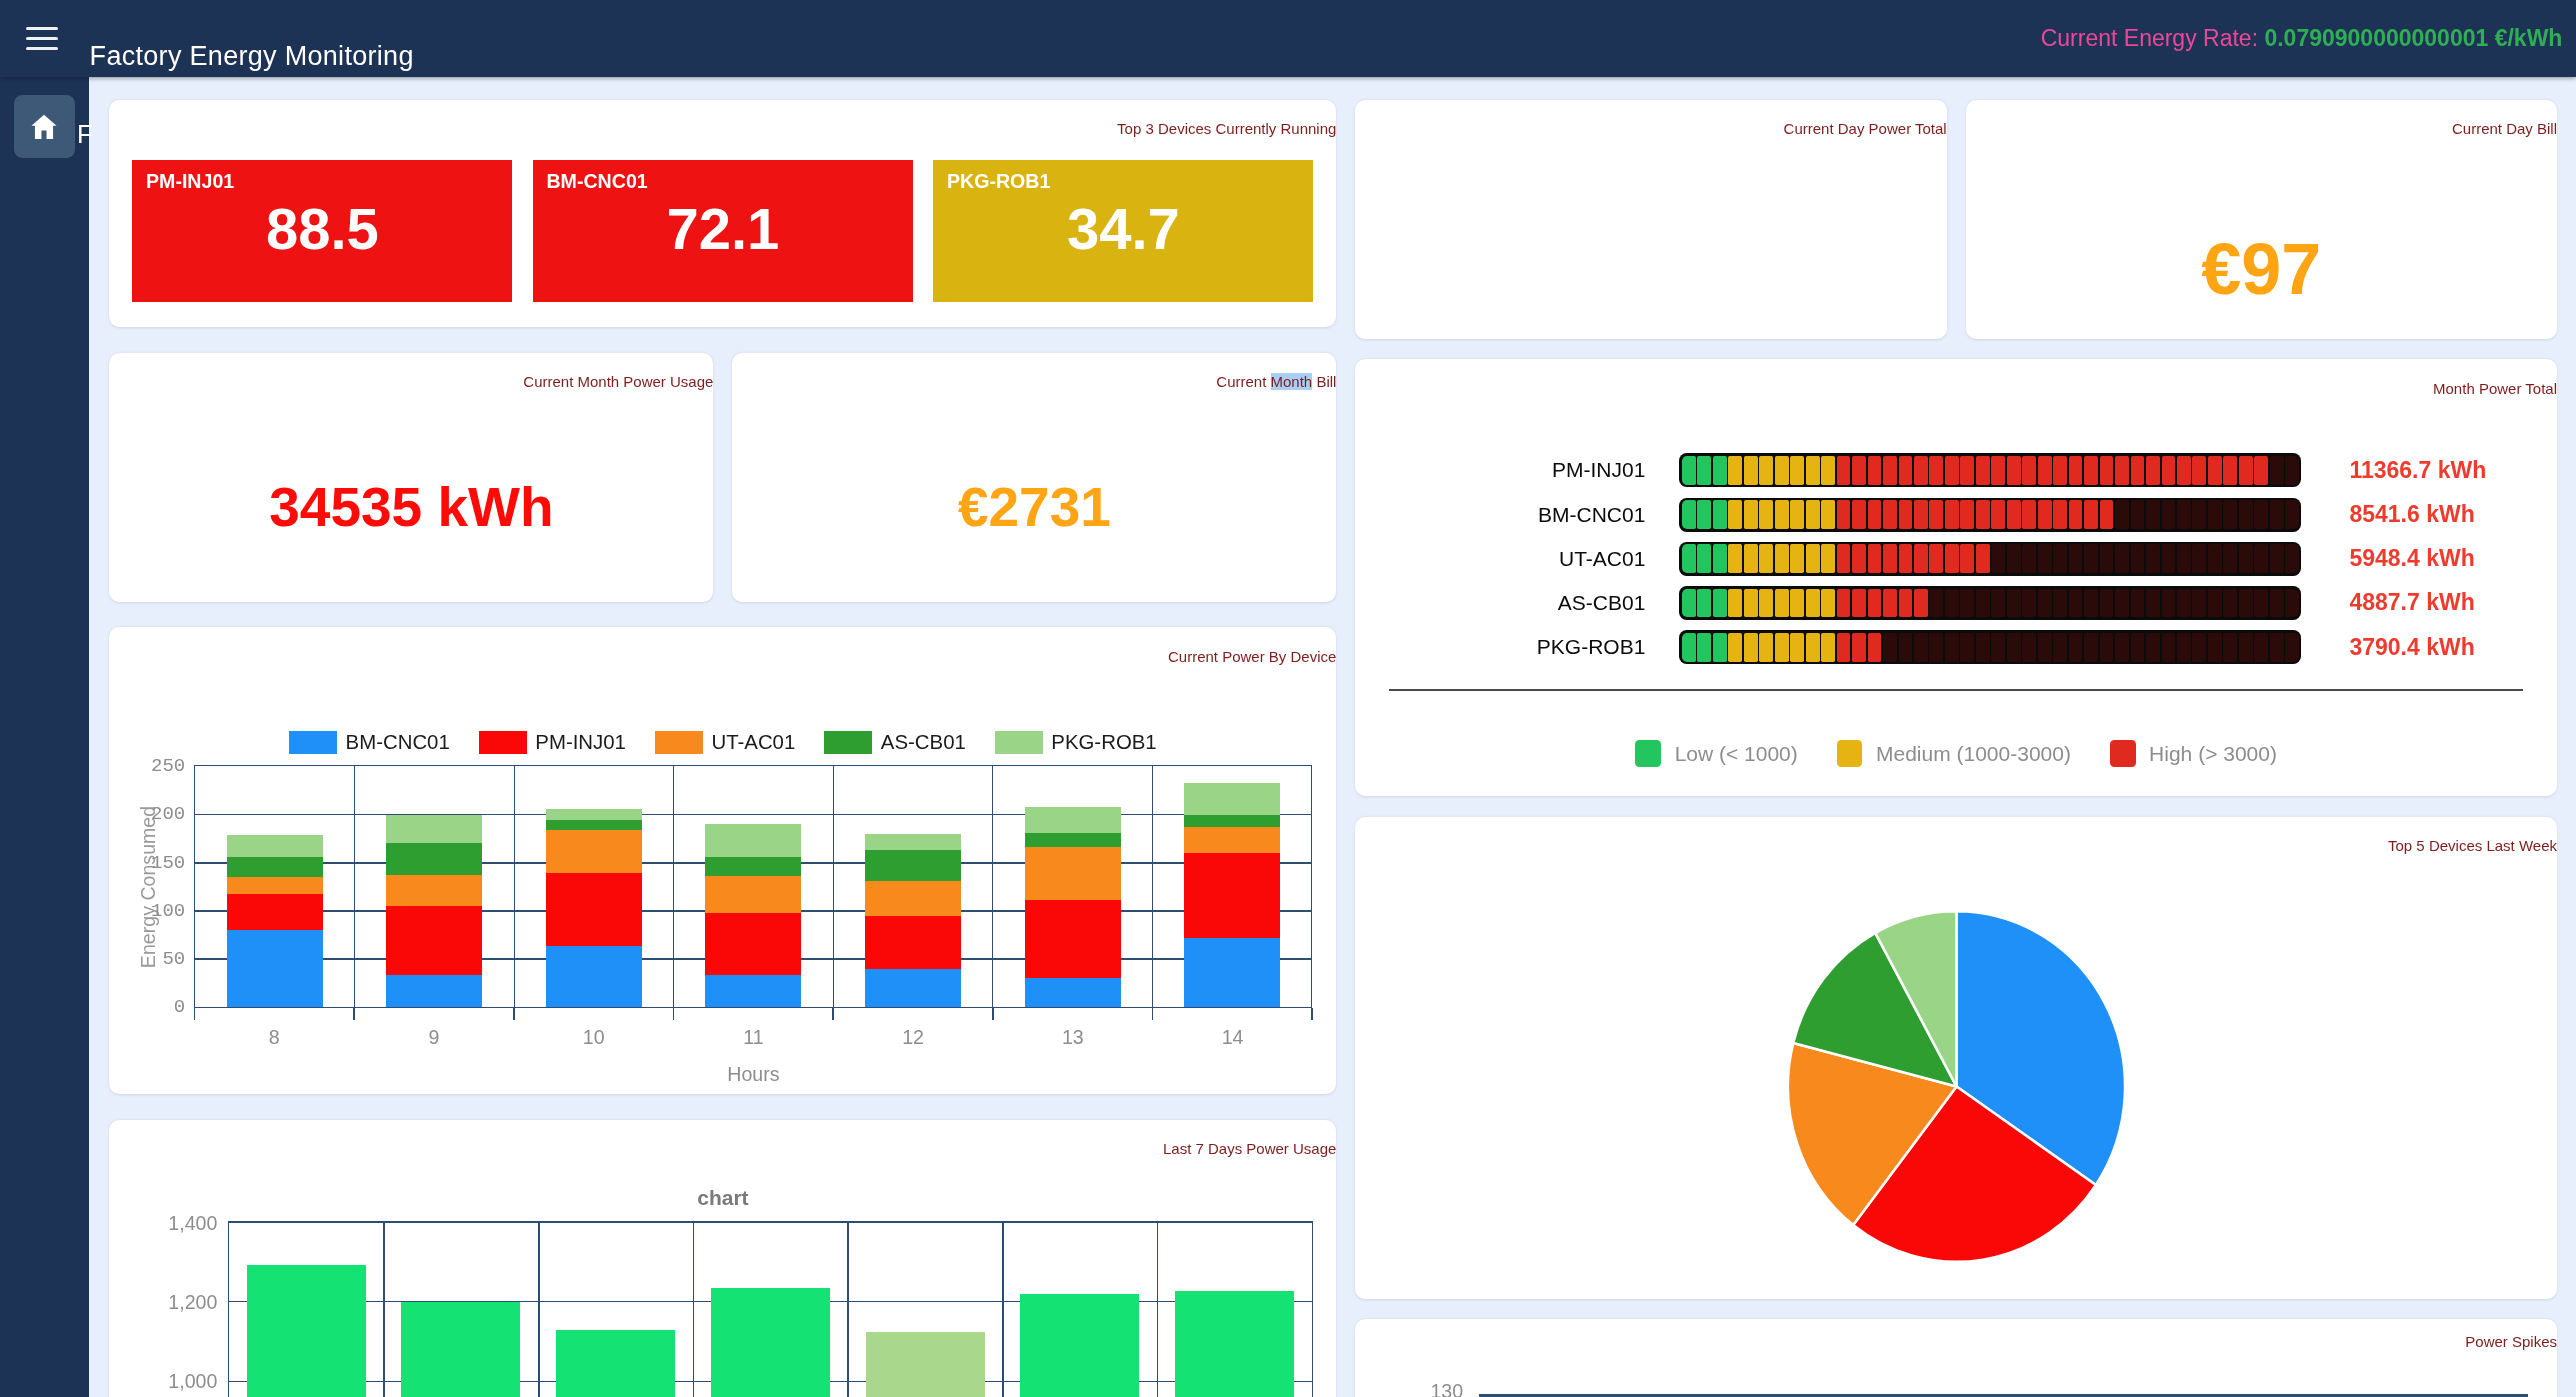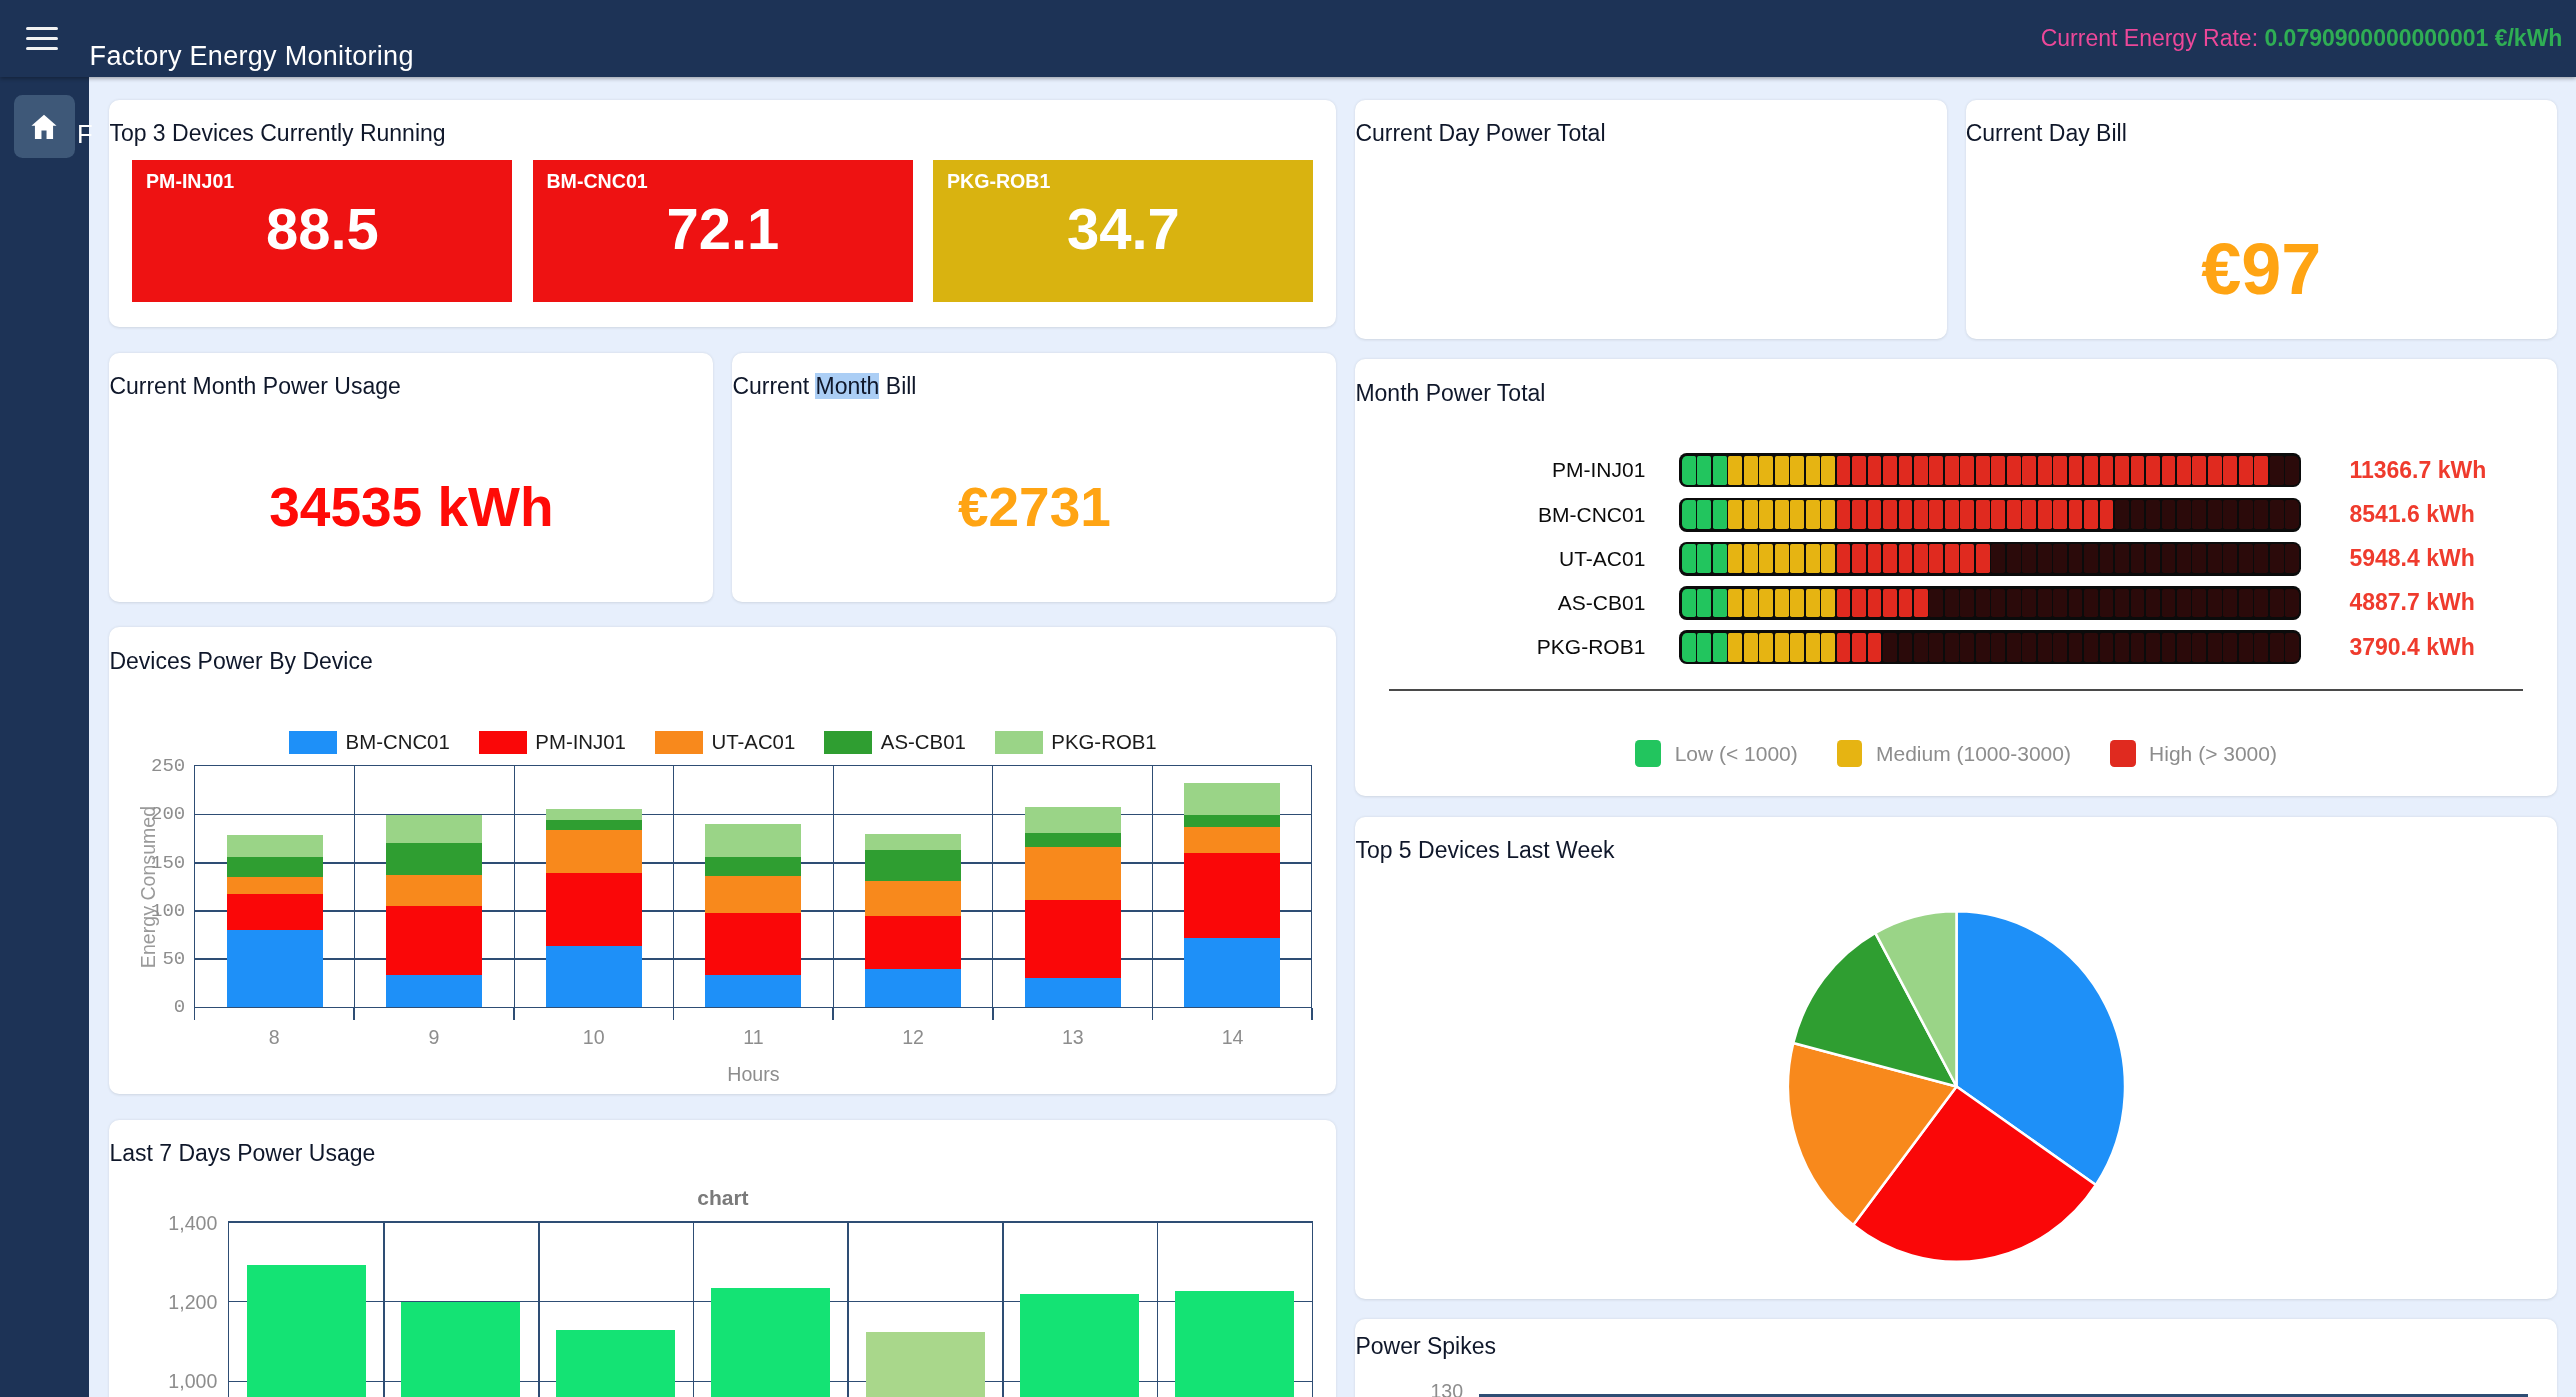--- a/index.html
+++ b/index.html
@@ -19,21 +19,21 @@
   .home-btn{position:absolute;top:18px;left:13.6px;width:61px;height:63px;background:#3e5878;
             border-radius:8.5px;display:flex;align-items:center;justify-content:center;cursor:pointer;}
   .side-partial{position:absolute;top:43px;left:77px;color:#ffffff;font-size:25.6px;}
   
   .main{position:absolute;top:77px;left:89px;width:2487px;height:1320px;box-sizing:border-box;
         padding:23px 19px 0 20.4px;display:flex;gap:19px;overflow:hidden;}
   .col-left{width:1227px;flex:0 0 1227px;display:flex;flex-direction:column;gap:25.6px;}
   .col-right{flex:1;display:flex;flex-direction:column;gap:20.4px;}
   .card{background:#ffffff;border-radius:10.2px;box-shadow:0 0.9px 2.6px rgba(60,64,67,.14);
         position:relative;box-sizing:border-box;flex-shrink:0;}
-  .card-title{text-align:left;font-size:23px;color:#0f172a;padding-top:20.4px;}
+  .card-title{text-align:right;font-size:15px;color:#7f1d1d;padding-top:20.4px;}
   
   .card-top3{height:227px;}
   .tiles{position:absolute;left:23px;right:23px;top:60px;display:flex;gap:20.4px;}
   .tile{flex:1;height:142px;color:#fff;}
   .tile-label{font-size:19.6px;font-weight:700;padding:10.2px 0 0 13.6px;}
   .tile-value{text-align:center;font-size:58px;font-weight:700;margin-top:1.7px;}
   
   .row2{display:flex;gap:19px;}
   .row2 .card{flex:1;height:249px;}
   .rowR1{display:flex;gap:19px;}
@@ -167,21 +167,21 @@
         <div class="card-title">
           <span>Current</span>
           <span class="hl">Month</span>
           <span>Bill</span>
         </div>
         <div class="big-val month-val val-orange">€2731</div>
       </div>
     </div>
 
     <div class="card card-hourly">
-      <div class="card-title">Devices Power By Device</div>
+      <div class="card-title">Current Power By Device</div>
       <div class="hlegend">
           <div class="hl-item">
             <div class="hl-sw" style="background: rgb(30, 144, 248);"></div>
             <div class="hl-lbl">BM-CNC01</div>
           </div>
           <div class="hl-item">
             <div class="hl-sw" style="background: rgb(250, 7, 8);"></div>
             <div class="hl-lbl">PM-INJ01</div>
           </div>
           <div class="hl-item">

